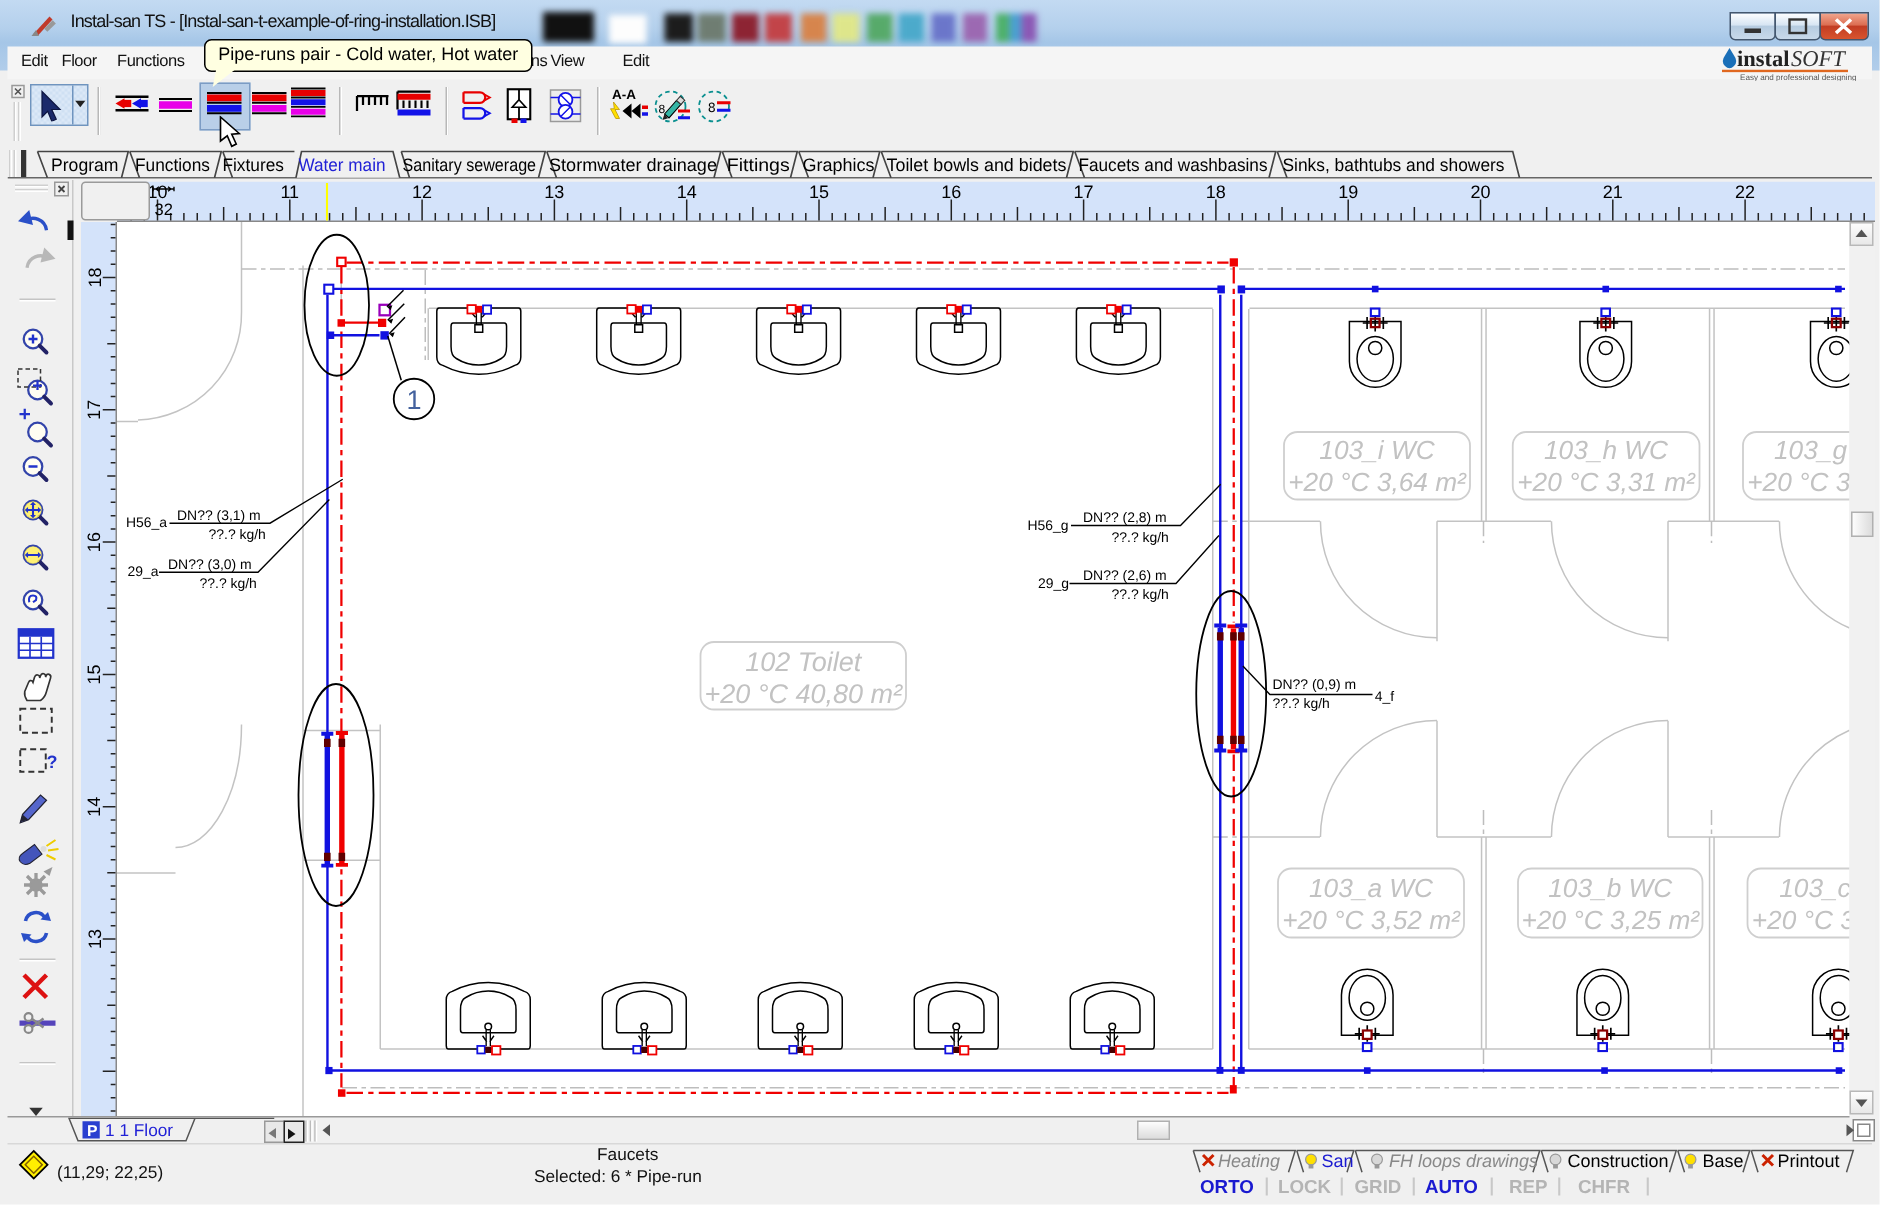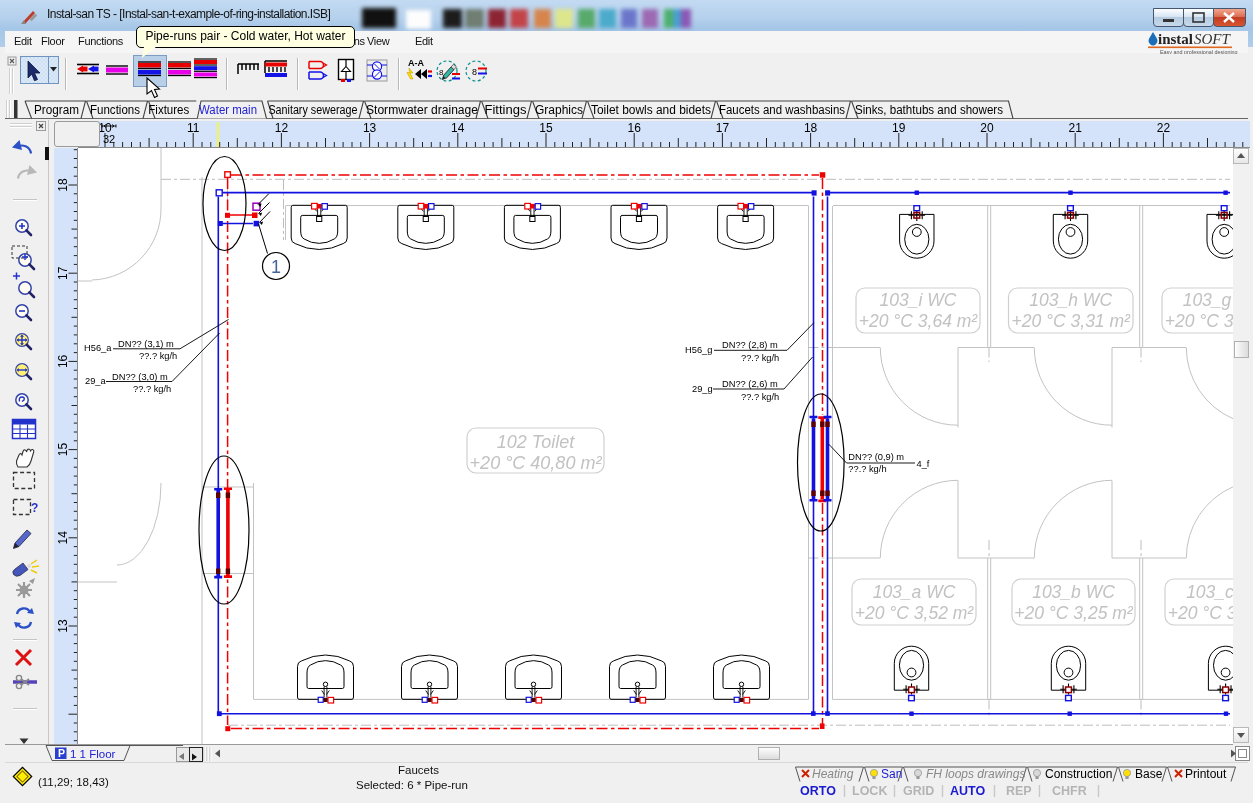--- a/index.html
+++ b/index.html
@@ -575,21 +575,21 @@
   <div class="abs" style="left:753px;top:2px;width:22px;height:13px;background:linear-gradient(#fdfdfd,#dcdcdc);border:1px solid #b0b0b0;box-sizing:border-box"></div>
   <svg class="abs" style="left:1222px;top:3px" width="12" height="12">
         <path d="M4 1.5 l5 4 -5 4 z" fill="#555"></path>
       </svg>
  </div>
  <div id="statusbar" class="abs">
   <svg class="abs" style="left:7px;top:3px" width="26" height="26">
         <rect x="4" y="4" width="13" height="13" fill="#ffef00" stroke="#000" stroke-width="1.2" transform="rotate(45 10.5 10.5)"></rect>
         <rect x="6.5" y="6.5" width="8" height="8" fill="none" stroke="#806000" stroke-width="1" transform="rotate(45 10.5 10.5)"></rect>
       </svg>
-  <span class="abs" style="left:33px;top:13px">(11,29; 18,43)</span>
+  <span class="abs" style="left:33px;top:13px">(11,29; 22,25)</span>
   <span class="abs" style="left:393px;top:1px">Faucets</span>
   <span class="abs" style="left:351px;top:16px">Selected: 6 * Pipe-run</span>
   <svg class="abs" style="left:780px;top:0" width="463" height="35" font-size="12">
    <g stroke="#555" fill="none" stroke-width="1">
     <path d="M10.5 4 L15 18.5 M10.5 4 H78.5 L74 18.5 M79.5 4 L84 18.5 M79.5 4 H117.5 L113 18.5 M118.5 4 L123 18.5 M118.5 4 H241.5 L237 18.5 M242.5 4 L247 18.5 M242.5 4 H332.5 L328 18.5 M333.5 4 L338 18.5 M333.5 4 H381.5 L377 18.5 M382.5 4 L387 18.5 M382.5 4 H450.5 L446 18.5"></path>
    </g>
    <g>
     <path d="M17 7 l7 7 m0 -7 l-7 7" stroke="#cc2200" stroke-width="2"></path>
     <text x="27" y="15" font-style="italic" fill="#888">Heating</text>
     <circle cx="89" cy="10" r="3.6" fill="#ffe000" stroke="#999" stroke-width="0.8"></circle>

